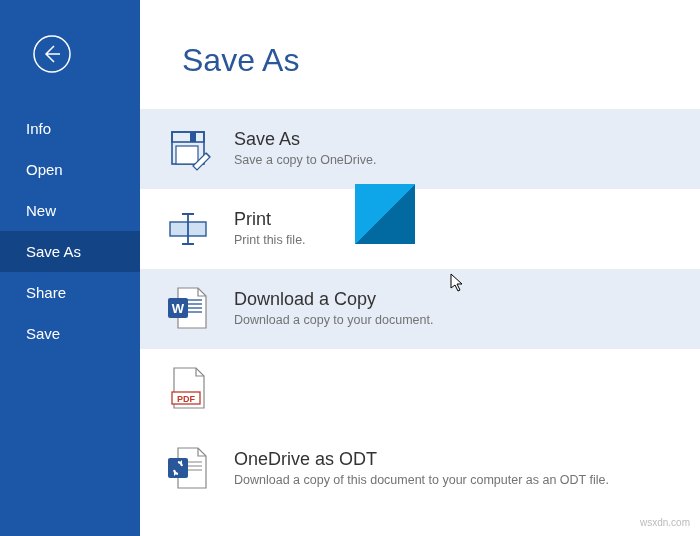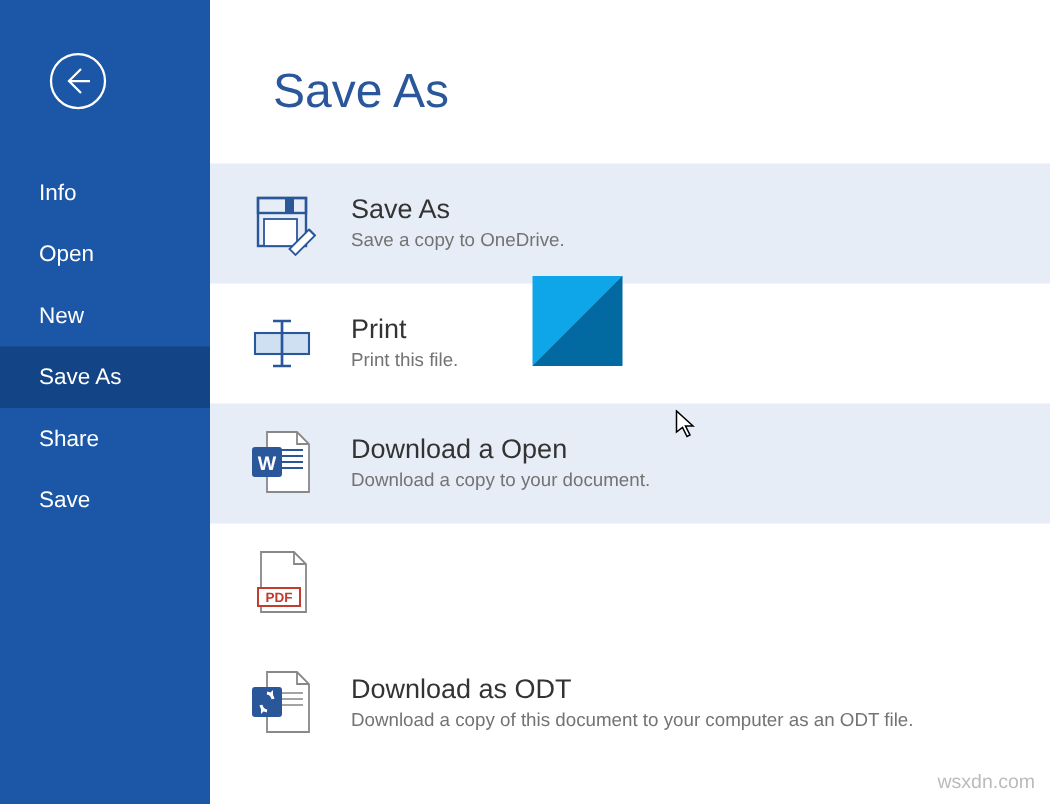--- a/index.html
+++ b/index.html
@@ -94,21 +94,21 @@
   .cursor-icon {
     position: absolute;
     left: 450px;
     top: 273px;
     pointer-events: none;
   }
   .watermark {
     position: absolute;
     right: 10px;
     bottom: 8px;
-    font-size: 13px;
+    font-size: 10px;
     color: #bbb;
     pointer-events: none;
     text-align: center;
   }
 </style>
 </head>
 <body>
 
 <div class="sidebar">
   <div class="back-arrow">
@@ -168,21 +168,21 @@
           <path d="M32 4 V12 H40" fill="none" stroke="#888" stroke-width="1.2"></path>
           <line x1="18" y1="16" x2="36" y2="16" stroke="#2a579a" stroke-width="1.3"></line>
           <line x1="18" y1="20" x2="36" y2="20" stroke="#2a579a" stroke-width="1.3"></line>
           <line x1="18" y1="24" x2="36" y2="24" stroke="#2a579a" stroke-width="1.3"></line>
           <line x1="18" y1="28" x2="36" y2="28" stroke="#2a579a" stroke-width="1.3"></line>
           <rect x="2" y="14" width="20" height="20" rx="2" fill="#2a579a"></rect>
           <text x="12" y="29" font-family="Segoe UI, sans-serif" font-size="13" font-weight="bold" fill="#fff" text-anchor="middle">W</text>
         </svg>
       </div>
       <div class="opt-text">
-        <div class="opt-title">Download a Open</div>
+        <div class="opt-title">Download a Copy</div>
         <div class="opt-desc">Download a copy to your document.</div>
       </div>
     </div>
 
     <div class="option">
       <div class="opt-icon">
         <svg width="44" height="48" viewBox="0 0 44 48">
           <path d="M8 4 H30 L38 12 V44 H8 Z" fill="#fff" stroke="#888" stroke-width="1.2"></path>
           <path d="M30 4 V12 H38" fill="none" stroke="#888" stroke-width="1.2"></path>
           <rect x="6" y="28" width="28" height="12" fill="#fff" stroke="#c0392b" stroke-width="1.3"></rect>
@@ -199,21 +199,21 @@
           <line x1="18" y1="18" x2="36" y2="18" stroke="#999" stroke-width="1.2"></line>
           <line x1="18" y1="22" x2="36" y2="22" stroke="#999" stroke-width="1.2"></line>
           <line x1="18" y1="26" x2="36" y2="26" stroke="#999" stroke-width="1.2"></line>
           <rect x="2" y="14" width="20" height="20" rx="2" fill="#2a579a"></rect>
           <path d="M12 18 A5 5 0 0 1 16 22 M12 30 A5 5 0 0 1 8 26" fill="none" stroke="#fff" stroke-width="2"></path>
           <path d="M14 18 L16 16 L16 20 Z" fill="#fff"></path>
           <path d="M10 30 L8 32 L8 28 Z" fill="#fff"></path>
         </svg>
       </div>
       <div class="opt-text">
-        <div class="opt-title">Download as ODT</div>
+        <div class="opt-title">OneDrive as ODT</div>
         <div class="opt-desc">Download a copy of this document to your computer as an ODT file.</div>
       </div>
     </div>
 
   </div>
 </div>
 
 <div class="overlay-square"></div>
 
 <div class="cursor-icon">

